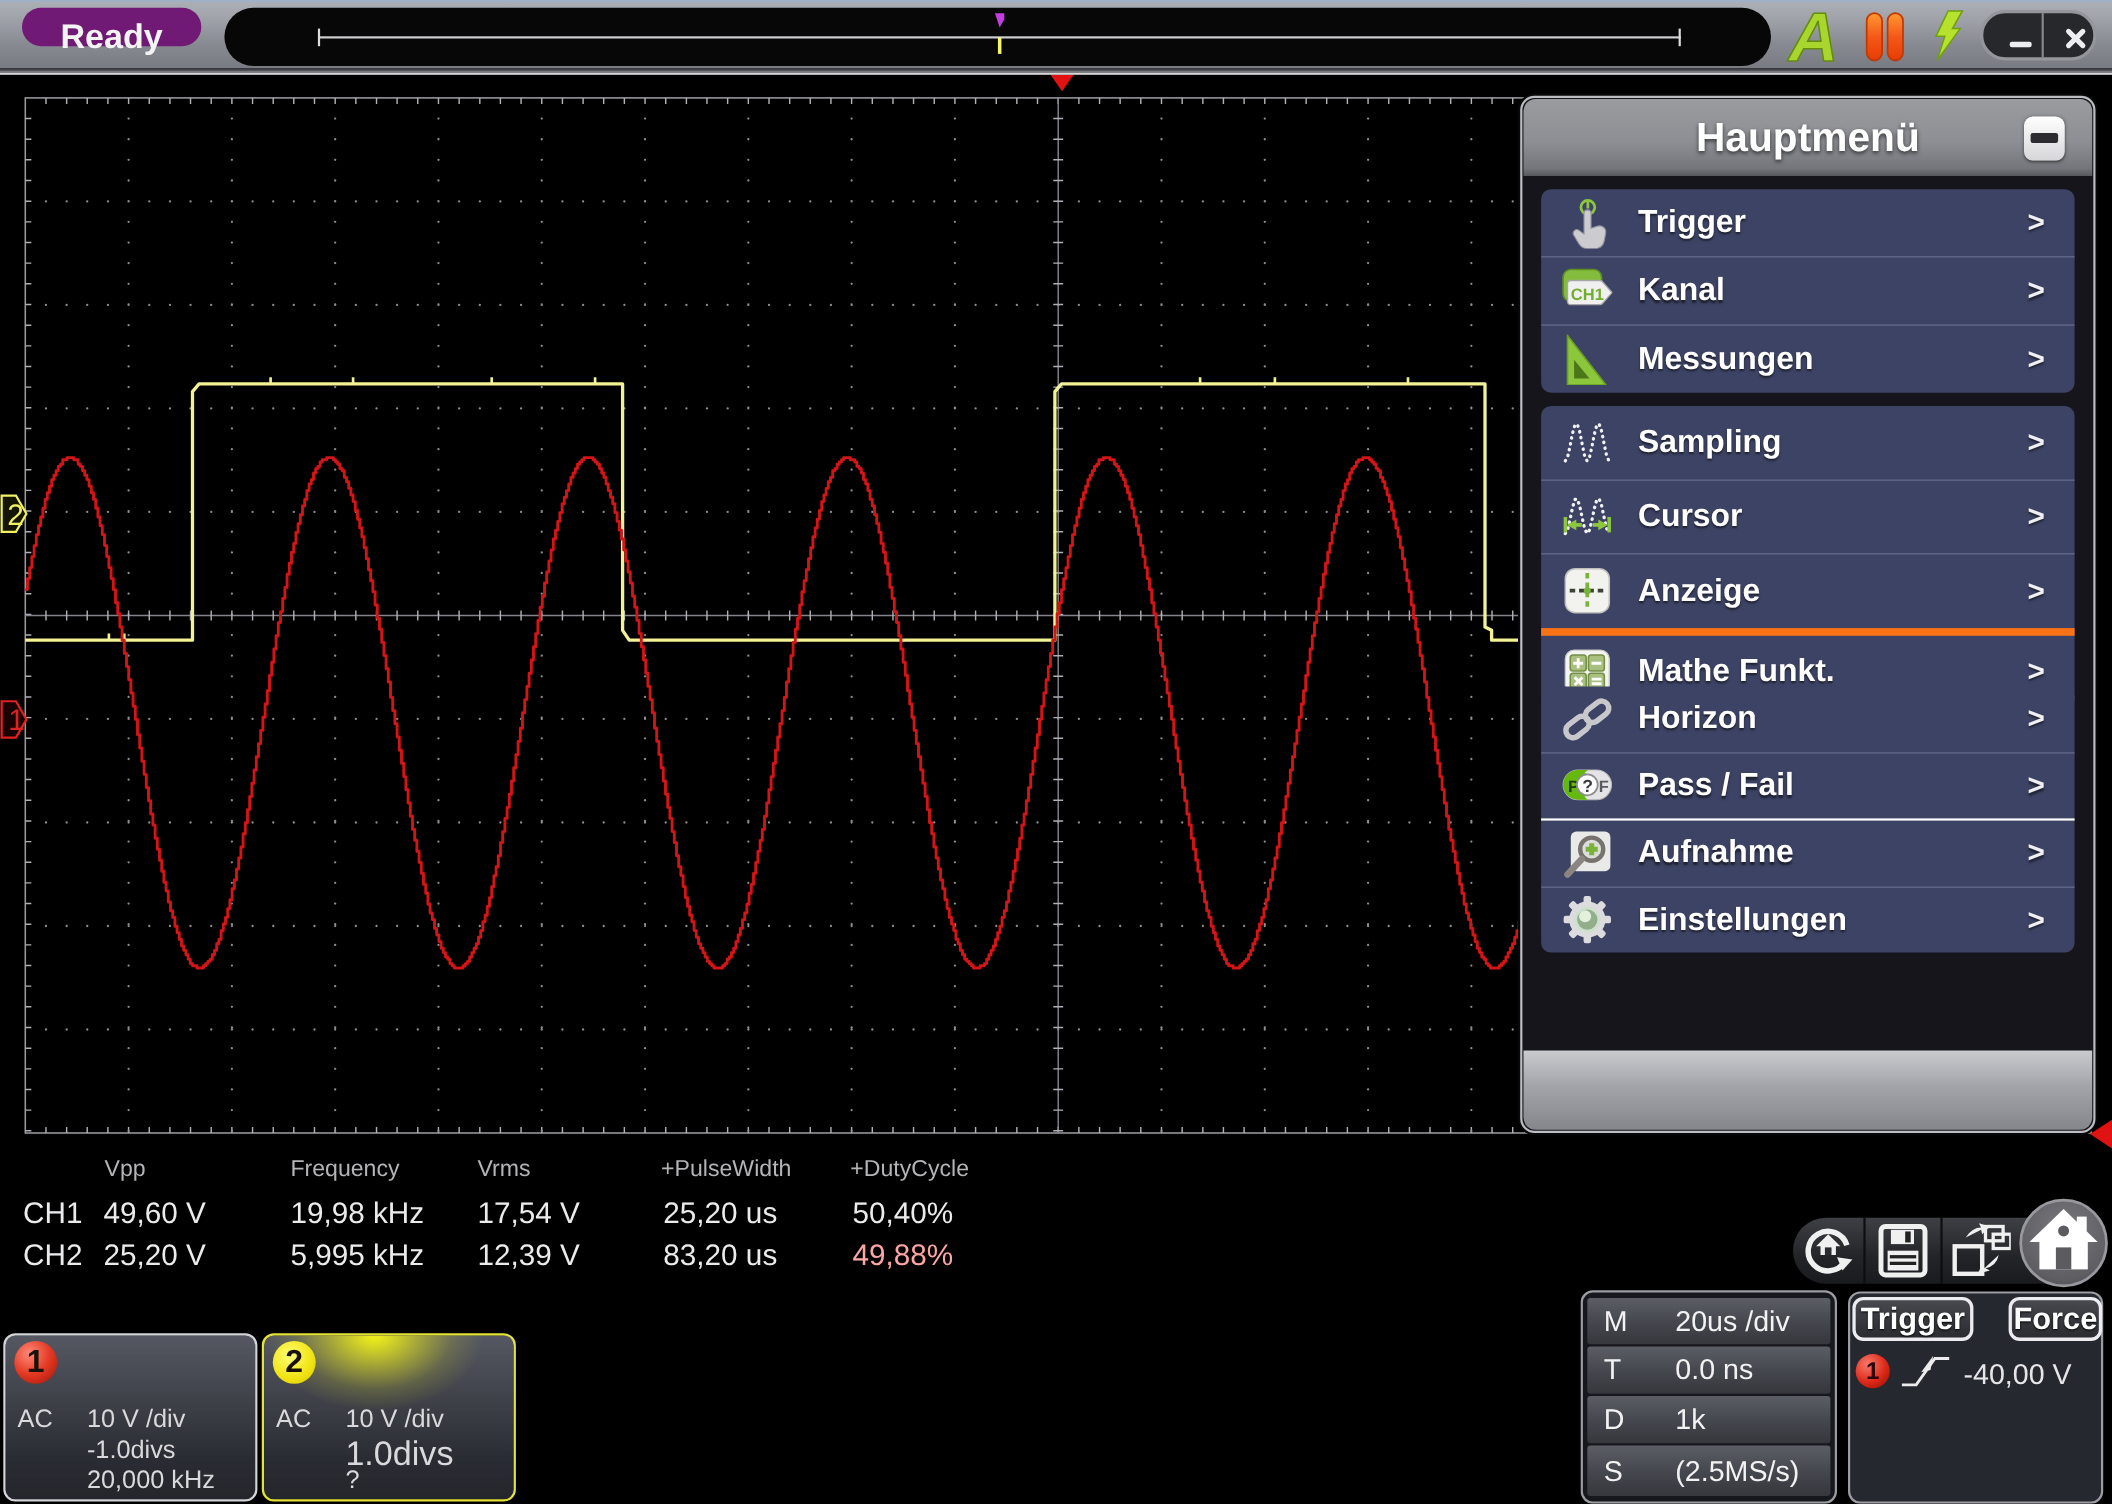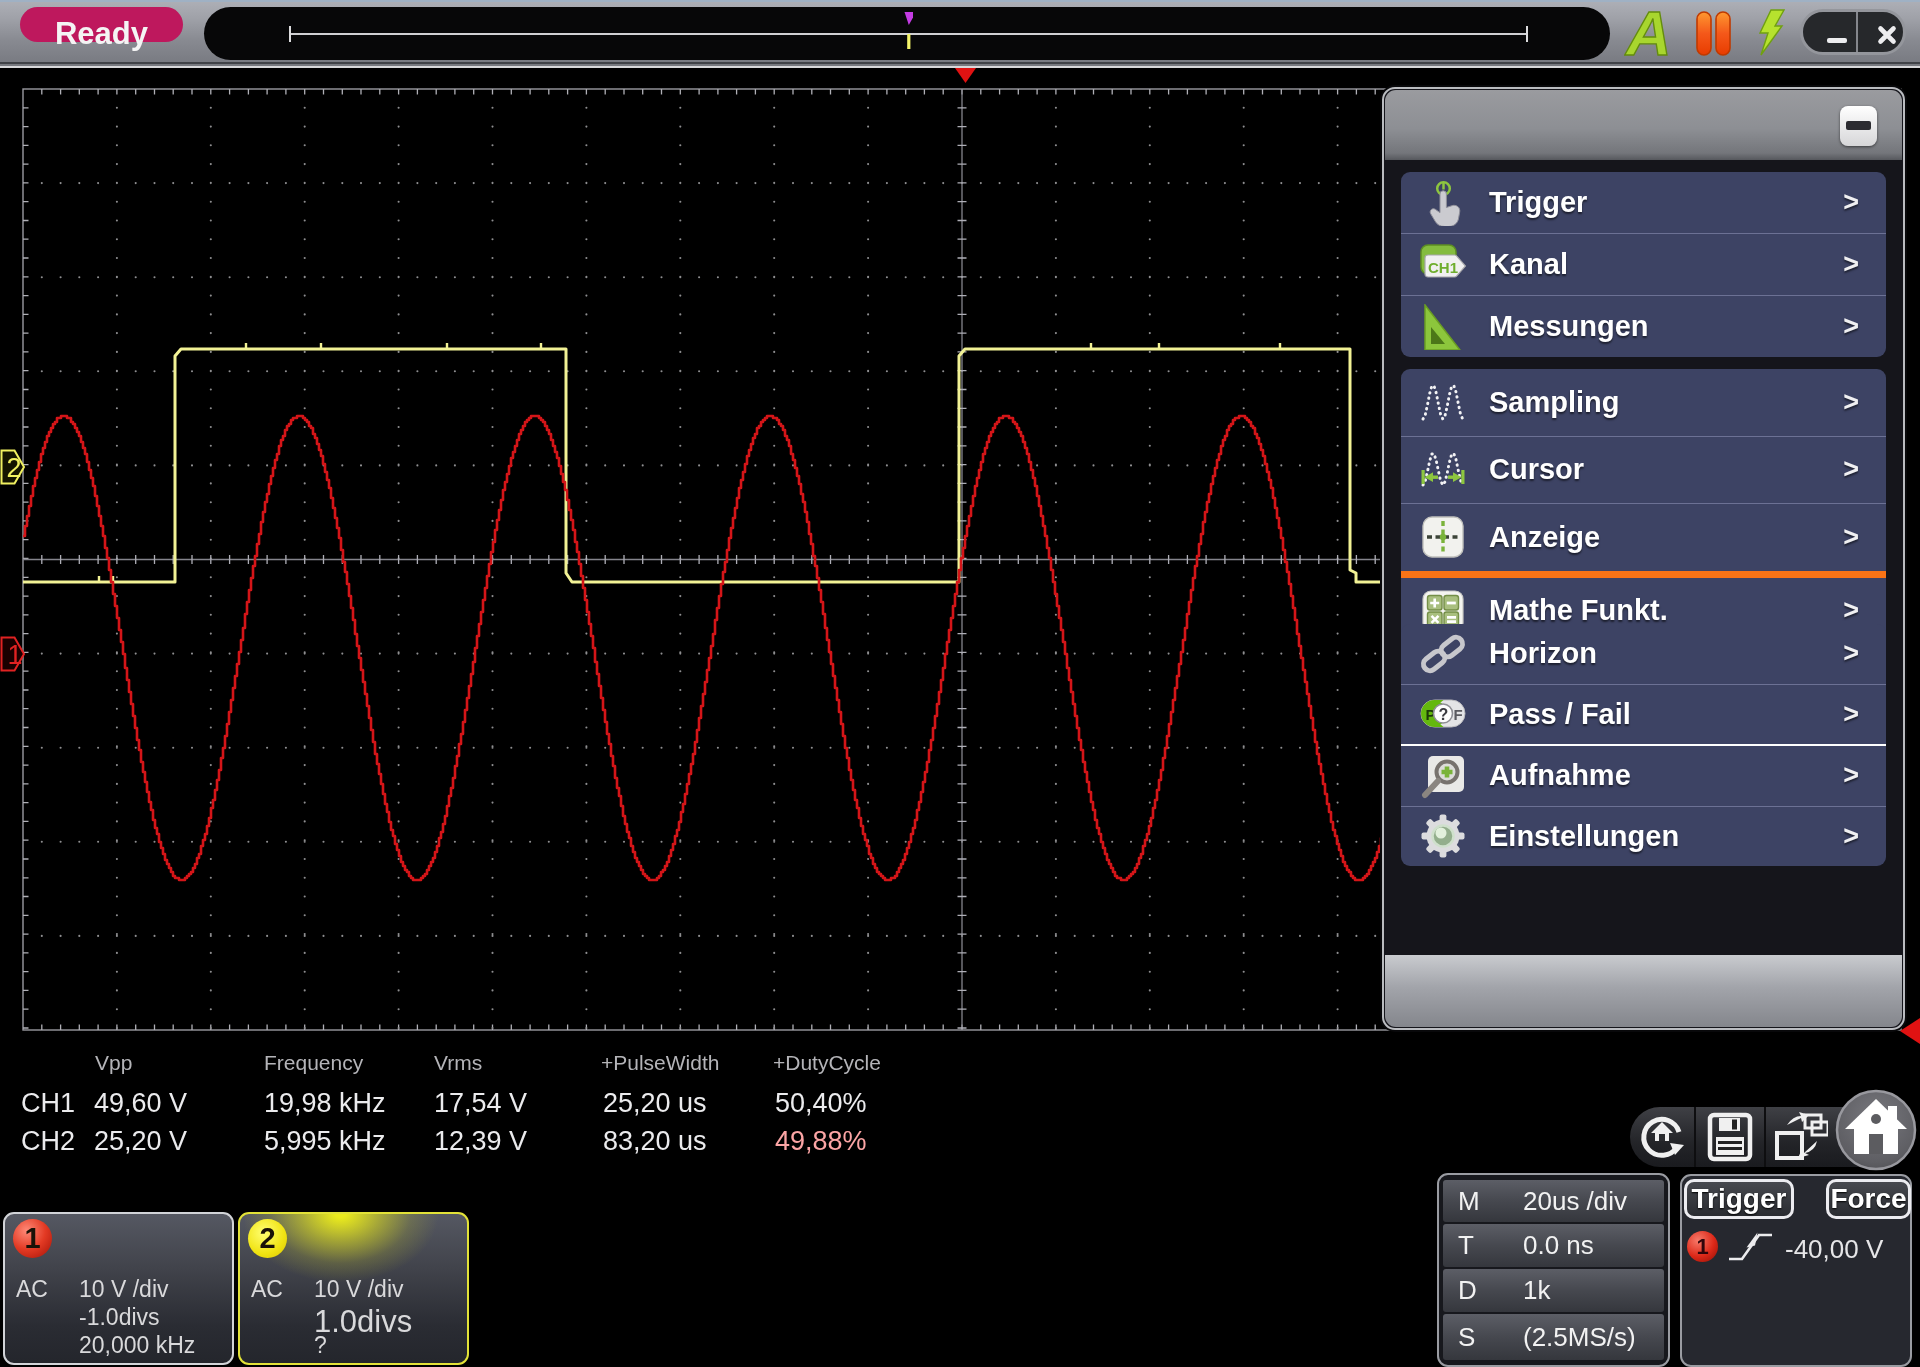--- a/index.html
+++ b/index.html
@@ -18,21 +18,21 @@
     <polygon points="1.5,637.5 14.5,637.5 24,654 14.5,670.5 1.5,670.5" fill="#190000" stroke="#e02222" stroke-width="2"></polygon>
     <text x="7.5" y="664" font-size="27" fill="#e02222">1</text>
     <polygon points="955,68 976,68 965.5,83" fill="#e01212"></polygon>
   </svg>
 
 <div style="position:absolute;left:0;top:0;width:1920px;height:62px;background:linear-gradient(#aeb0b7,#9fa1a8 30%,#888a91 65%,#797b82)"></div>
 <div style="position:absolute;left:0;top:0;width:1920px;height:2px;background:rgba(155,177,200,0.75)"></div>
 <div style="position:absolute;left:0;top:62px;width:1920px;height:2px;background:#404247"></div>
 <div style="position:absolute;left:0;top:64px;width:1920px;height:2px;background:#77797f"></div>
 <div style="position:absolute;left:0;top:66px;width:1920px;height:2px;background:#d8d8da"></div>
-<div style="position:absolute;left:20px;top:7px;width:163px;height:35px;border-radius:27px;background:#be185d;
+<div style="position:absolute;left:20px;top:7px;width:163px;height:35px;border-radius:27px;background:#701a75;
  text-align:center;line-height:53px;font-size:31px;font-weight:bold;color:#f4f4f4">Ready</div>
 <div style="position:absolute;left:204px;top:7px;width:1406px;height:53px;border-radius:27px;background:#070708">
   <div style="position:absolute;left:86px;top:26px;width:1238px;height:2px;background:#cfcfd2"></div>
   <div style="position:absolute;left:85px;top:19px;width:2px;height:16px;background:#dcdcde"></div>
   <div style="position:absolute;left:1322px;top:19px;width:2px;height:16px;background:#dcdcde"></div>
   <svg width="16" height="42" viewBox="0 0 16 42" style="position:absolute;left:699px;top:4px">
     <path d="M1.5,1 h8.5 v5.5 l-4.2,7.5 z" fill="#c43ce4"></path>
     <rect x="4.2" y="23" width="3.2" height="15" fill="#f4f46a"></rect>
   </svg>
 </div>
@@ -58,20 +58,21 @@
   <div style="position:absolute;left:24px;top:26px;width:20px;height:5px;border-radius:2px;background:#ededef"></div>
   <svg width="20" height="20" viewBox="0 0 20 20" style="position:absolute;left:74px;top:13px">
    <path d="M3.5,3.5 L16.5,16.5 M16.5,3.5 L3.5,16.5" stroke="#ededef" stroke-width="4.6" stroke-linecap="round"></path>
   </svg>
 </div>
 
 <div style="position:absolute;left:1382px;top:87px;width:519px;height:939px;background:#15151b;
  border:2px solid #babcc0;border-radius:13px;box-shadow:0 0 0 2px #08080a;z-index:10">
  <div style="position:absolute;left:1px;top:1px;right:1px;height:70px;border-radius:11px 11px 0 0;
   background:linear-gradient(#9a9b9f,#8d8f94 55%,#74767b 90%,#56585d);"></div>
+ <div style="position:absolute;left:0;top:17px;width:100%;text-align:center;font-size:37px;line-height:37px;font-weight:bold;color:#fff;text-shadow:0 2px 4px rgba(0,0,0,.65)">Hauptmenü</div>
  <div style="position:absolute;left:456px;top:17px;width:37px;height:40px;border-radius:8px;background:linear-gradient(#ffffff,#d6d6d8);box-shadow:0 1px 3px rgba(0,0,0,.55)">
    <div style="position:absolute;left:6px;top:15px;width:25px;height:9px;border-radius:2px;background:#2c2c31"></div>
  </div>
  <div style="position:absolute;left:17px;top:83px;width:485px;height:185px;background:#3d4364;border-radius:9px;display:flex;flex-direction:column">
       <div style="flex:1;display:flex;align-items:center;">
         <div style="width:58px;margin-left:13px;display:flex;justify-content:center;align-items:center">
           <svg width="46" height="46" viewBox="0 0 46 46">
             <circle cx="23.5" cy="8.5" r="6.3" fill="none" stroke="#8dc63f" stroke-width="2.5"></circle>
 <line x1="23.5" y1="2" x2="23.5" y2="9.5" stroke="#8dc63f" stroke-width="2.5"></line>
 <path d="M20,14 a3.2,3.2 0 0 1 6.4,0 V27.5 l5.5,-1.8 c4.5,-1.5 8.6,1.8 7.8,6.3 l-1.2,6.6 c-0.9,4.8 -4.6,7.9 -10.2,7.9 h-3.4 c-4.6,0 -7.7,-1.7 -9.7,-5.2 l-4.5,-7.5 c-1.9,-3.2 1.8,-6.6 4.8,-4.4 l4.5,3.3 z" fill="#cbcbd0" stroke="#90909a" stroke-width="1"></path>

